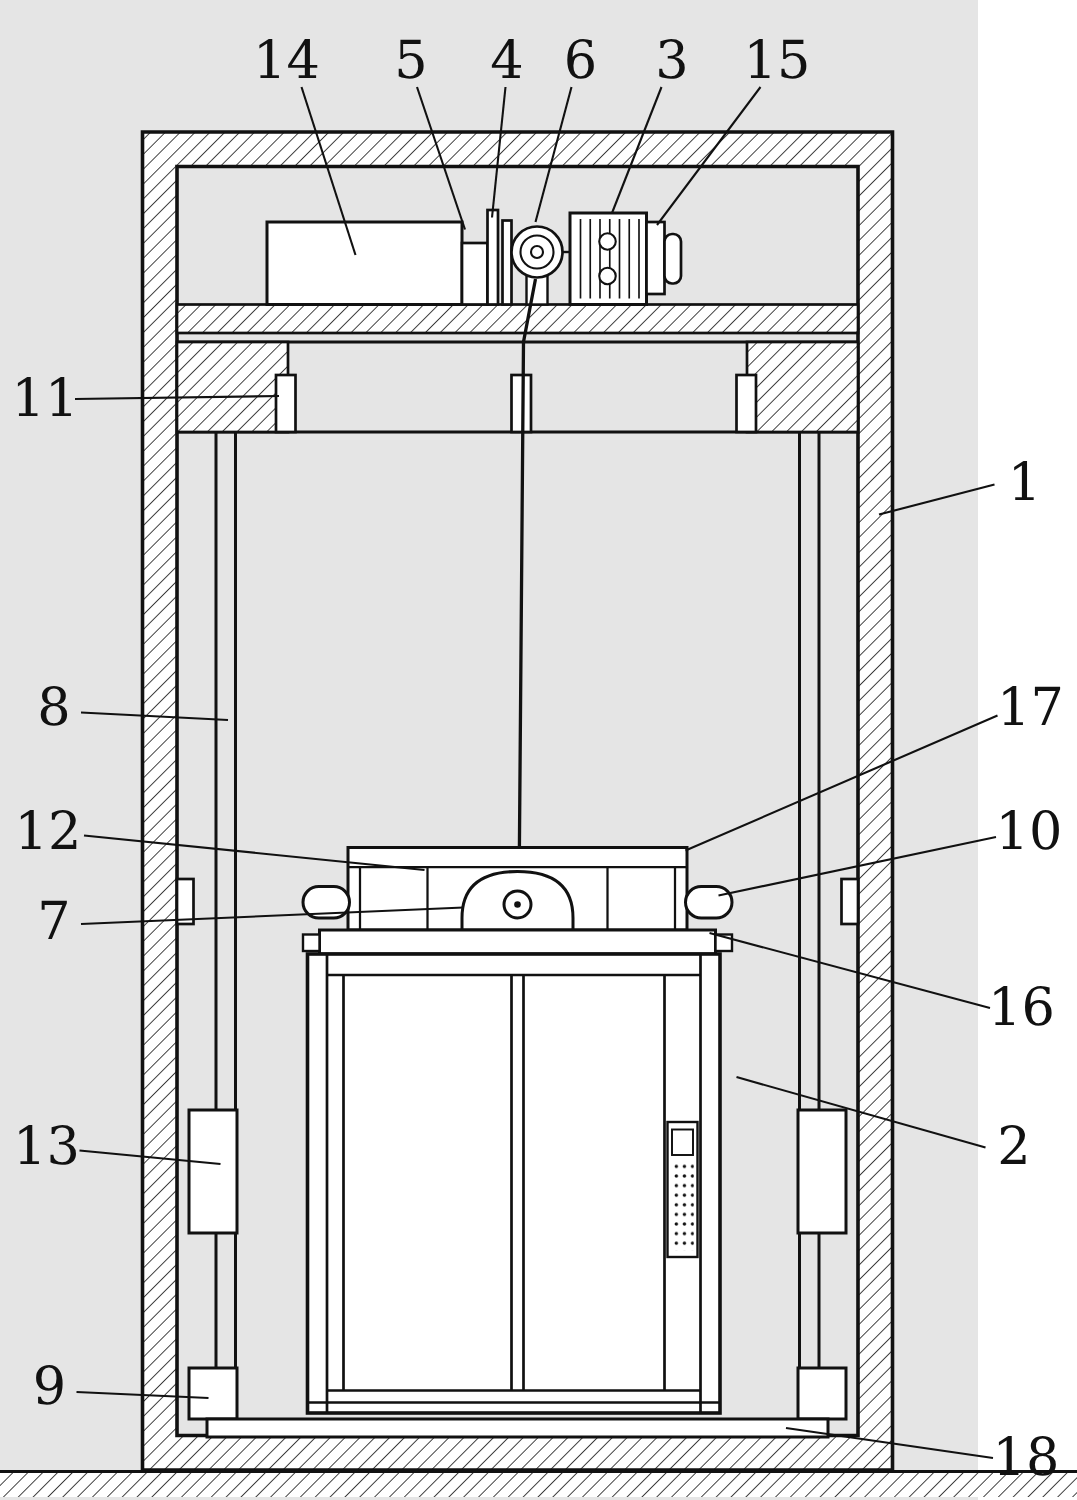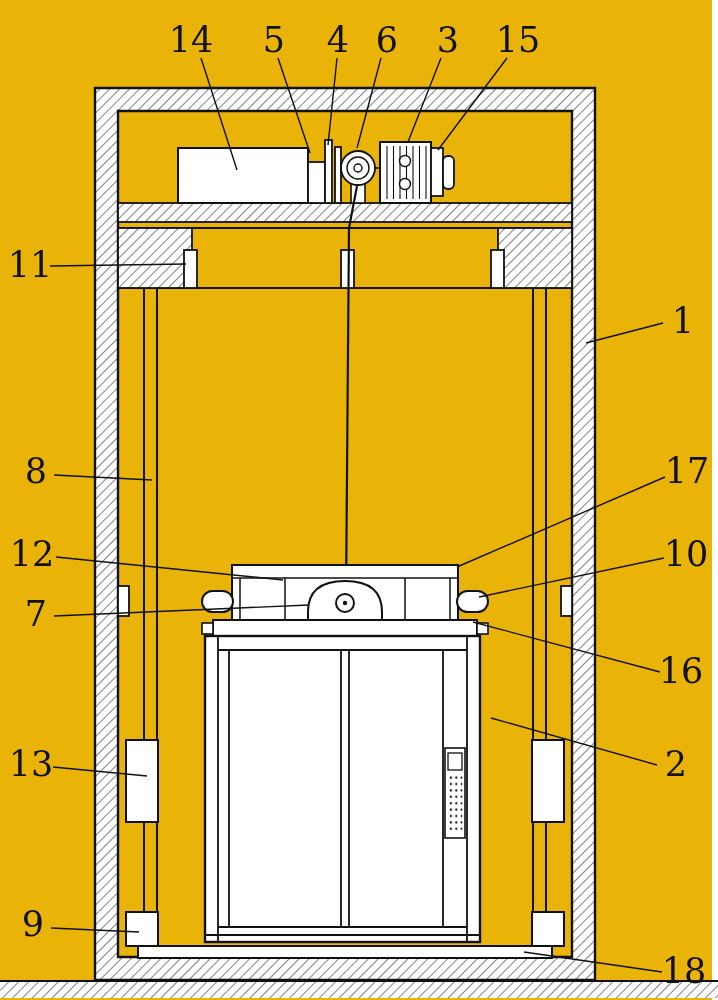--- a/index.html
+++ b/index.html
@@ -1,21 +1,21 @@
 <!DOCTYPE html>
 <html><head>
 <meta charset="utf-8">
 <style>
   html, body { margin: 0; padding: 0; }
   body {
     width: 718px; height: 1000px; overflow: hidden;
     background: #ffffff;
     font-family: "Liberation Sans", sans-serif;
   }
-  .page { position: relative; width: 712px; height: 1000px; background: #eab308; }
+  .page { position: relative; width: 652px; height: 1000px; background: #e5e5e5; }
   svg { display: block; }
   text.callout {
     font-family: "DejaVu Serif", "Liberation Serif", serif;
     font-size: 35px;
     fill: #111111;
     text-anchor: middle;
   }
 </style>
 </head>
 <body>

